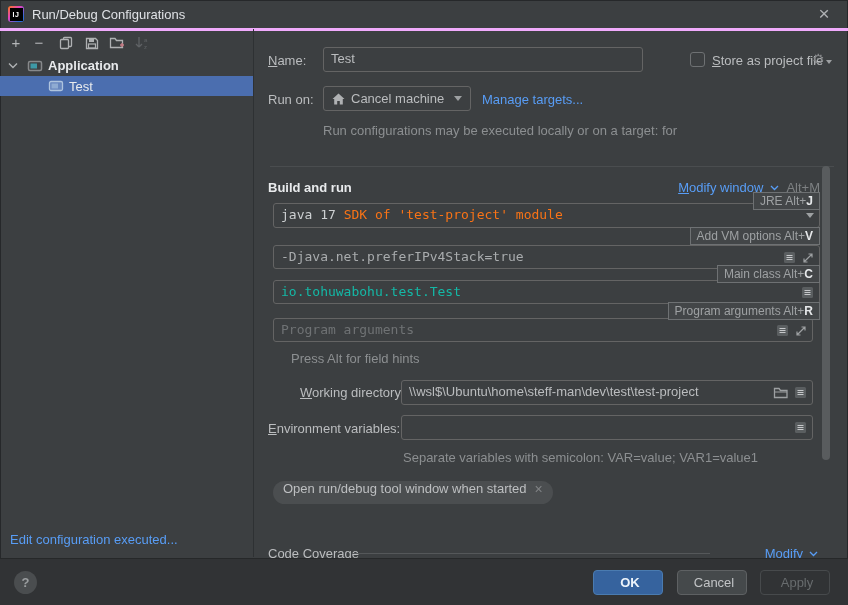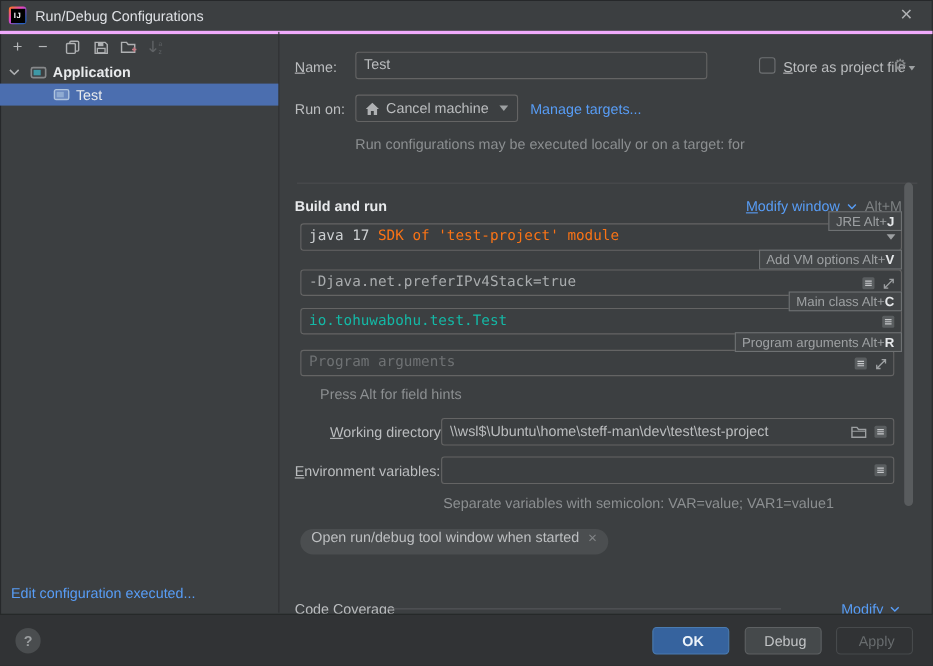--- a/index.html
+++ b/index.html
@@ -289,17 +289,17 @@
           <polyline points="1,1 4.5,4.5 8,1" fill="none" stroke="#589DF6" stroke-width="1.3"></polyline>
         </svg>
       </span>
   </div>
 
   <div class="scroll-thumb"></div>
 
   <div class="footer">
     <div class="helpcirc">?</div>
     <button class="btn btn-ok">OK</button>
-    <button class="btn btn-cancel">Debug</button>
+    <button class="btn btn-cancel">Cancel</button>
     <button class="btn btn-apply">Apply</button>
   </div>
 
 </div>
 
 </body></html>

